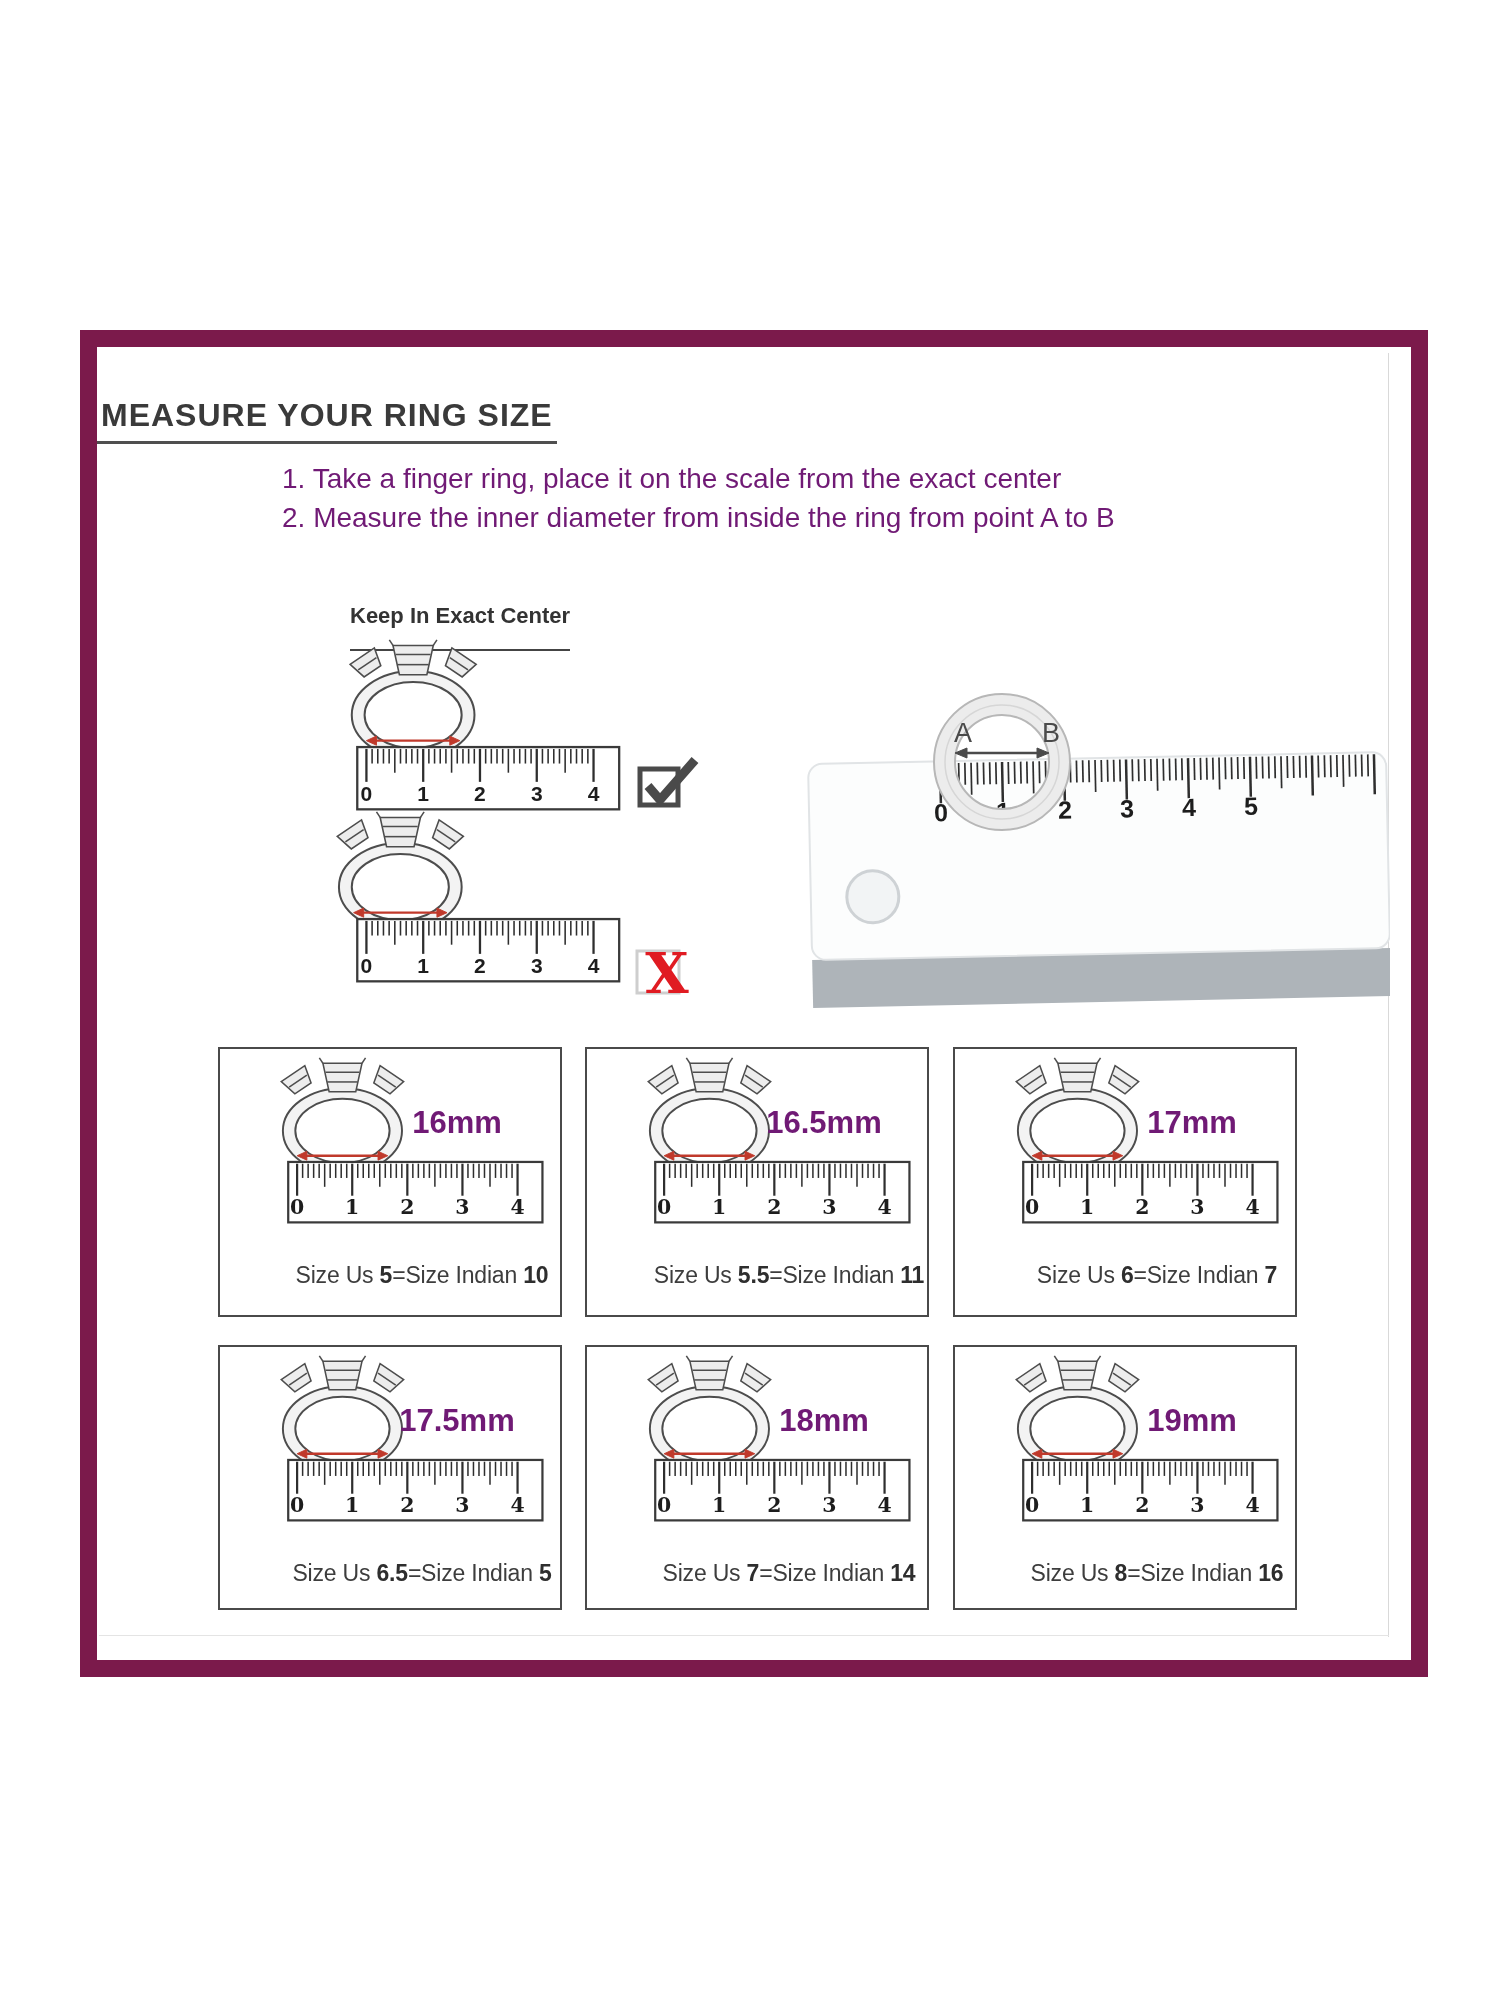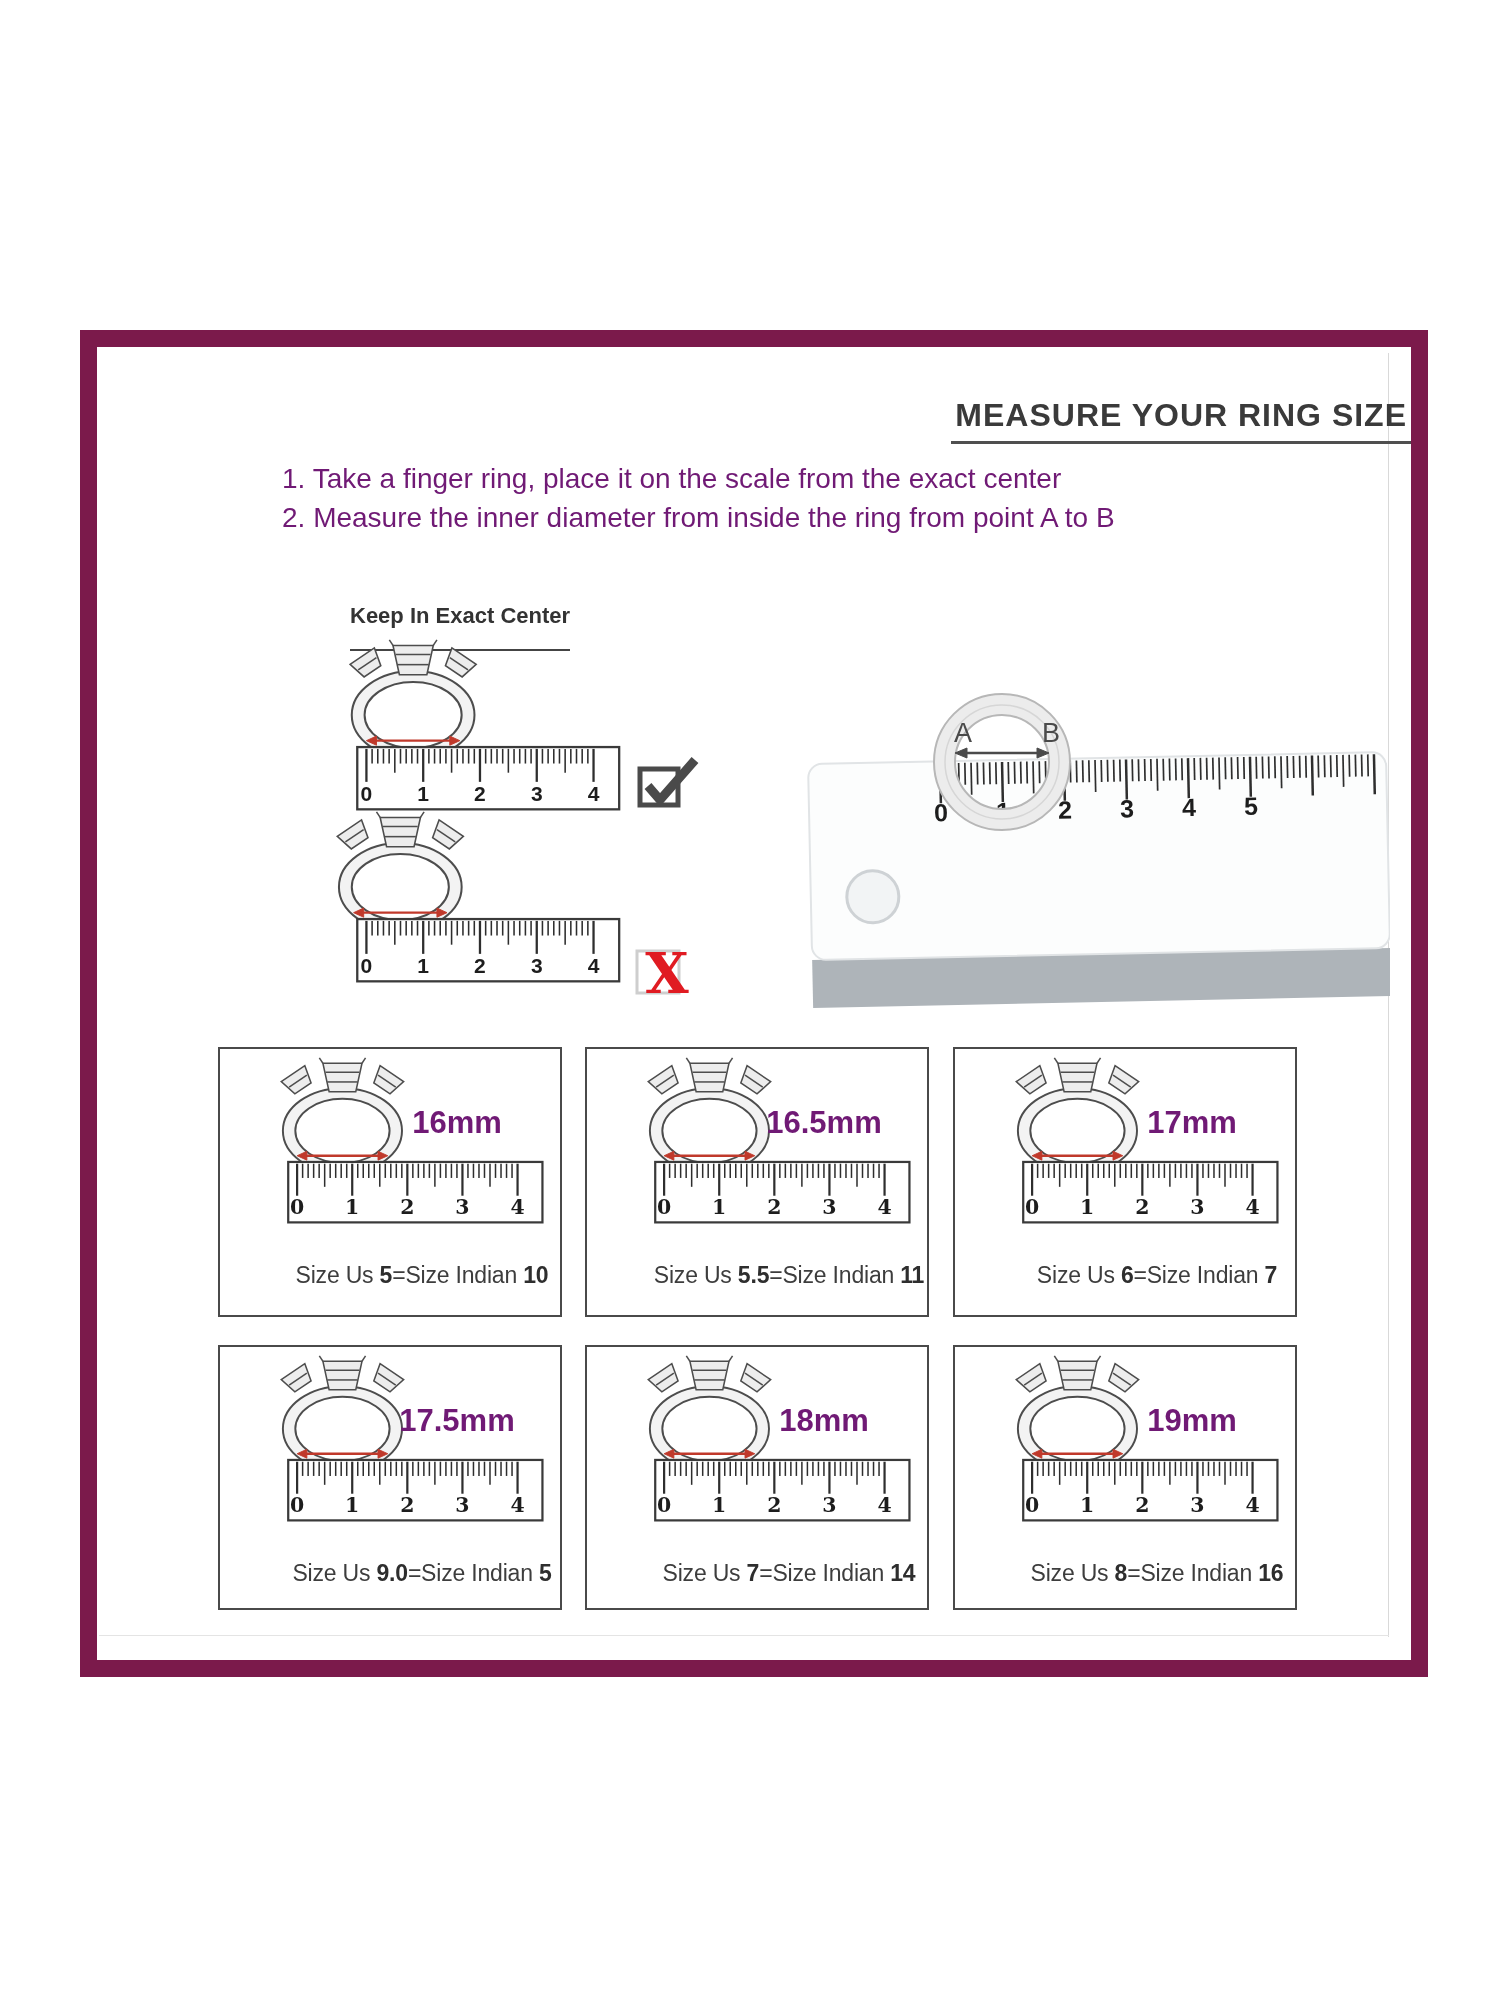--- a/index.html
+++ b/index.html
@@ -3,21 +3,21 @@
 <meta charset="utf-8">
 <style>
   html,body{margin:0;padding:0;background:#fff;}
   .canvas{position:relative;width:1500px;height:2000px;background:#fff;overflow:hidden;
           font-family:"Liberation Sans",sans-serif;color:#3b3b3b;}
   .frame{position:absolute;left:80px;top:330px;width:1314px;height:1313px;
          border:17px solid #7B1A4B;background:#fff;}
   .edge-r{position:absolute;left:1291px;top:6px;width:1px;height:1284px;background:#d9d9d9;}
   .edge-b{position:absolute;left:2px;top:1288px;width:1290px;height:1px;background:#e4e4e4;}
 
-  .title-wrap{position:absolute;left:0;top:50px;width:1314px;text-align:right;}
+  .title-wrap{position:absolute;left:0;top:50px;width:1314px;text-align:left;}
   .title{display:inline-block;font-size:32px;font-weight:bold;letter-spacing:1px;color:#3a3a3a;
          border-bottom:3px solid #4f4f4f;padding:0 4px 7px 4px;}
 
   .instructions{position:absolute;left:185px;top:112px;font-size:28px;line-height:39px;color:#701a75;}
 
   .keep-center{position:absolute;left:253px;top:256px;font-size:22px;font-weight:bold;color:#333;
                border-bottom:2px solid #444;padding-bottom:20px;}
 
   .rr{position:absolute;}
   .rr svg{width:100%;height:100%;display:block;}
@@ -611,21 +611,21 @@
               </g>
             </g>
             <g stroke="#C0392B" fill="#C0392B">
               <line x1="86" y1="111" x2="176" y2="111" stroke-width="2.6"></line>
               <polygon points="80,111 91,106 91,116"></polygon>
               <polygon points="182,111 171,106 171,116"></polygon>
             </g>
           </svg>
         </div>
       <div class="mm">17.5mm</div>
-      <div class="size-line"><span>Size Us </span><b>9.0</b><span>=Size Indian </span><b>5</b></div>
+      <div class="size-line"><span>Size Us </span><b>6.5</b><span>=Size Indian </span><b>5</b></div>
     </div>
 
     <div class="card" style="left:488px;top:998px;height:265px">
       <div class="rr">
           <svg viewBox="0 0 360 190" xmlns="http://www.w3.org/2000/svg">
             <path fill-rule="evenodd" fill="#f3f3f3" stroke="#4d4d4d" stroke-width="2.2" d="M64 83 a67 48 0 1 0 134 0 a67 48 0 1 0 -134 0 z M78 83 a53 36 0 1 0 106 0 a53 36 0 1 0 -106 0 z"></path>
             <rect x="70" y="118" width="286" height="68" fill="#ffffff" stroke="#3a3a3a" stroke-width="2.5"></rect>
             <line x1="80.0" y1="120" x2="80.0" y2="156" stroke="#2e2e2e" stroke-width="2.5"></line>
             <line x1="86.2" y1="120" x2="86.2" y2="136" stroke="#2e2e2e" stroke-width="1.7"></line>
             <line x1="92.4" y1="120" x2="92.4" y2="136" stroke="#2e2e2e" stroke-width="1.7"></line>

